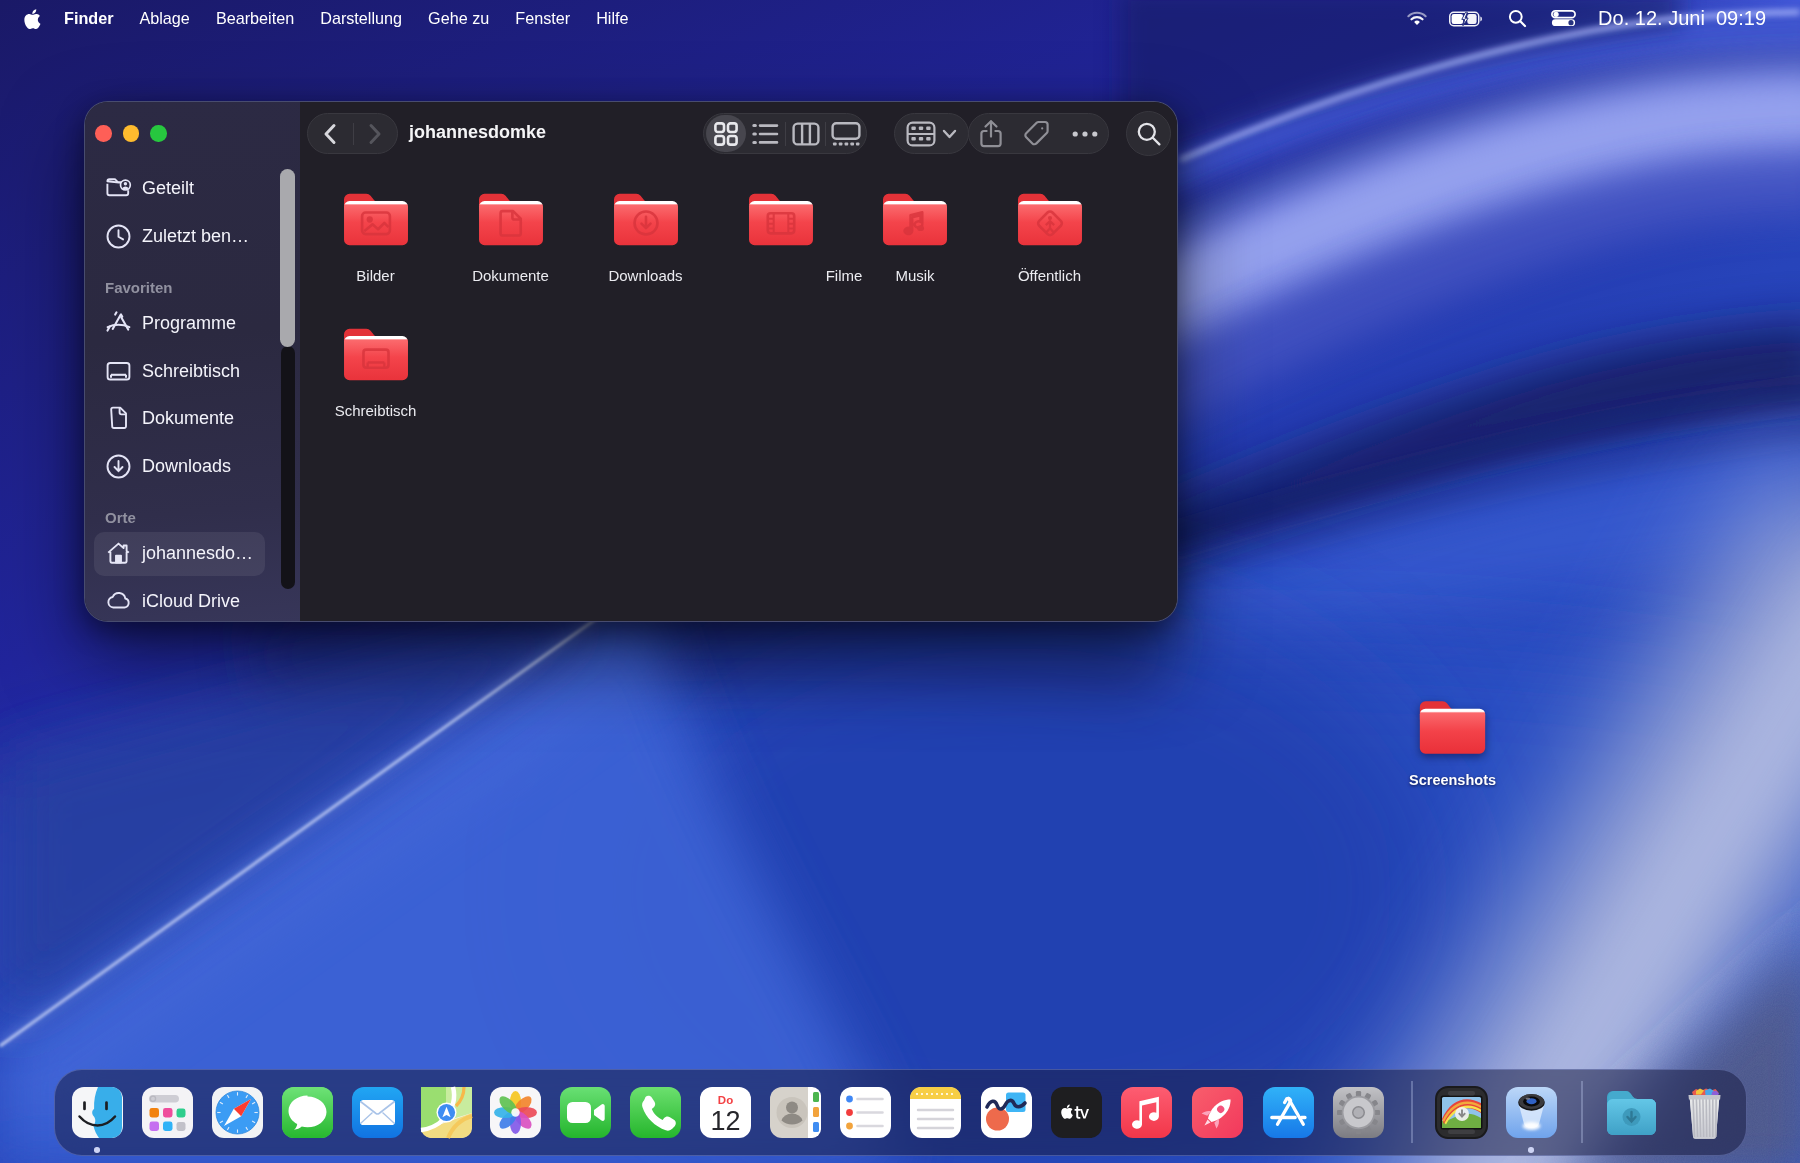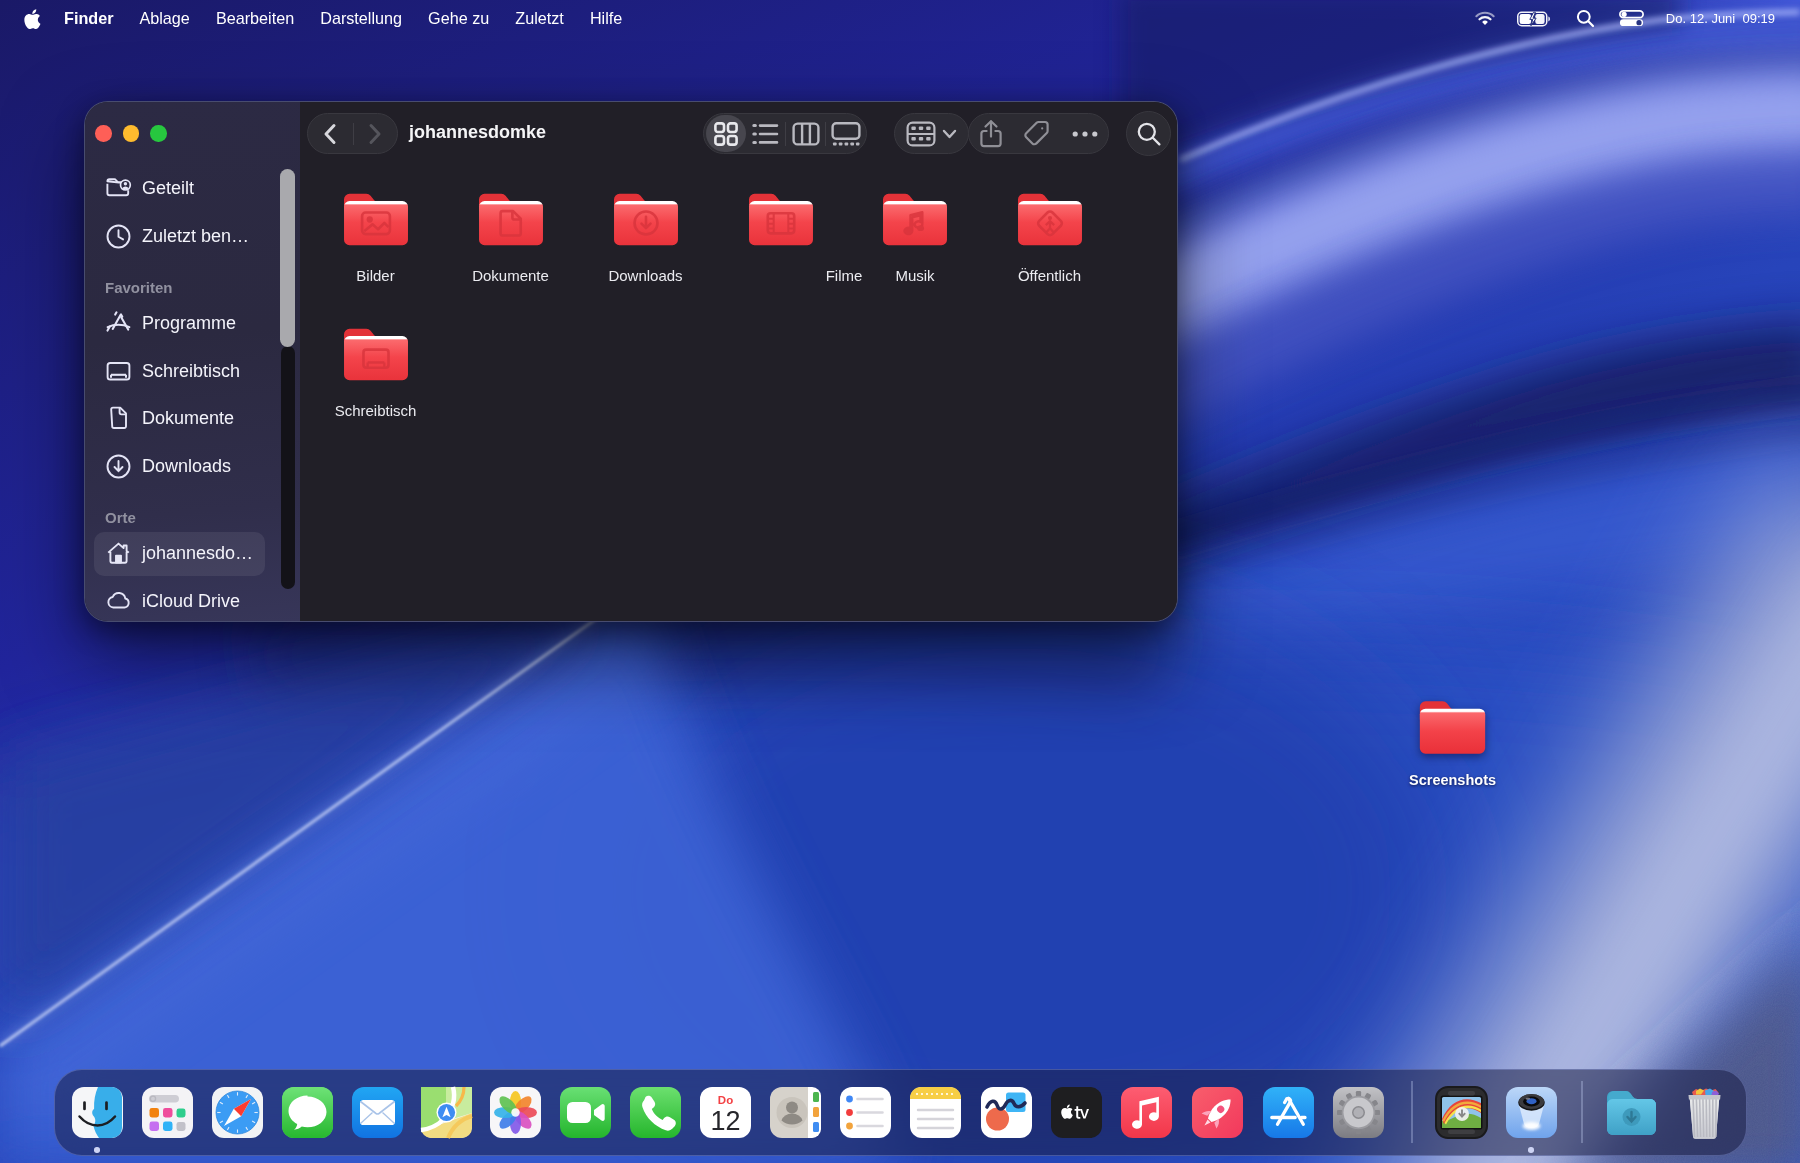--- a/index.html
+++ b/index.html
@@ -4,21 +4,21 @@
   html,body { width:1800px; height:1163px; overflow:hidden; font-family:"Liberation Sans", sans-serif; }
   #stage { position:relative; width:1800px; height:1163px; overflow:hidden; background:#8b5cf6; }
   #wall { position:absolute; left:0; top:0; }
   #menubar { position:absolute; left:0; top:0; width:1800px; height:37px; 
     display:flex; align-items:center; color:#fff; font-size:16.2px; z-index:30; }
   #menubar .apple { margin-left:24px; width:17px; height:20px; }
   #menubar .mi { margin-left:26px; }
   #menubar .mi.b { font-weight:bold; margin-left:23px; }
   #mright { position:absolute; right:0; top:0; height:37px; display:flex; align-items:center; }
   #mright svg { display:block; }
-  #mdate { margin-left:22px; margin-right:25px; font-size:13px; }
+  #mdate { margin-left:22px; margin-right:34px; font-size:20px; }
 
   #win { position:absolute; left:84px; top:101px; width:1094px; height:521px;
     border-radius:24px; z-index:20;
     box-shadow: 0 35px 80px rgba(0,0,5,0.55), 0 8px 28px rgba(0,0,10,0.45);
     background:#211f27; border:1px solid rgba(120,130,200,0.45); overflow:hidden; display:flex; }
   #sidebar { width:215px; height:100%; position:relative; flex:none;
     background:linear-gradient(175deg,#2c2a44 0%, #2b2940 45%, #302e4b 78%, #373659 100%); }
   .tl { position:absolute; top:23px; left:10px; display:flex; gap:11px; }
   .tl i { width:16.5px; height:16.5px; border-radius:50%; display:block; }
   .srow { position:relative; height:47.5px; display:flex; align-items:center; color:#f4f4fb; font-size:18px; padding-left:20px; }
@@ -188,21 +188,21 @@
     </svg>
 <div id="menubar">
 <svg class="apple" viewBox="0 0 17 20">
         <path fill="#fff" d="M8.6 4.9c.9 0 2-.62 2.66-1.44.6-.74 1.03-1.78 1.03-2.82 0-.14-.01-.28-.04-.4-.98.04-2.16.66-2.87 1.49-.56.63-1.07 1.66-1.07 2.7 0 .15.03.31.04.36.06.01.16.03.25.11zm-3.1 15.1c1.22 0 1.76-.82 3.28-.82 1.55 0 1.89.79 3.25.79 1.33 0 2.22-1.23 3.07-2.44.94-1.38 1.33-2.74 1.36-2.8-.09-.03-2.64-1.07-2.64-4.01 0-2.55 2.02-3.7 2.13-3.79-1.33-1.92-3.36-1.97-3.91-1.97-1.5 0-2.71.91-3.48.91-.83 0-1.93-.86-3.23-.86C2.85 5.01.35 7.06.35 10.93c0 2.41.93 4.95 2.09 6.6.99 1.39 1.85 2.47 3.06 2.47z"></path>
       </svg>
 <span class="mi b">Finder</span>
 <span class="mi">Ablage</span>
 <span class="mi">Bearbeiten</span>
 <span class="mi">Darstellung</span>
 <span class="mi">Gehe zu</span>
-<span class="mi">Zuletzt</span>
+<span class="mi">Fenster</span>
 <span class="mi">Hilfe</span>
 <div id="mright">
 <svg width="22" height="16" viewBox="0 0 22 16">
           <path d="M11 14 L8.1 11 A4.2 4.2 0 0 1 13.9 11 Z" fill="#fff"></path>
           <path d="M5.5 8.3 A8 8 0 0 1 16.5 8.3" stroke="#fff" stroke-width="2.2" fill="none" stroke-linecap="round" opacity="0.95"></path>
           <path d="M2.4 5.2 A12.4 12.4 0 0 1 19.6 5.2" stroke="#fff" stroke-width="2.2" fill="none" stroke-linecap="round" opacity="0.55"></path>
         </svg>
 <svg width="34" height="16" viewBox="0 0 34 16" style="margin-left:21px">
           <rect x="0.75" y="1.25" width="29" height="13.5" rx="4" fill="none" stroke="#fff" stroke-width="1.5" opacity="0.95"></rect>
           <rect x="2.6" y="3.1" width="11.5" height="9.8" rx="2.2" fill="#fff"></rect>

